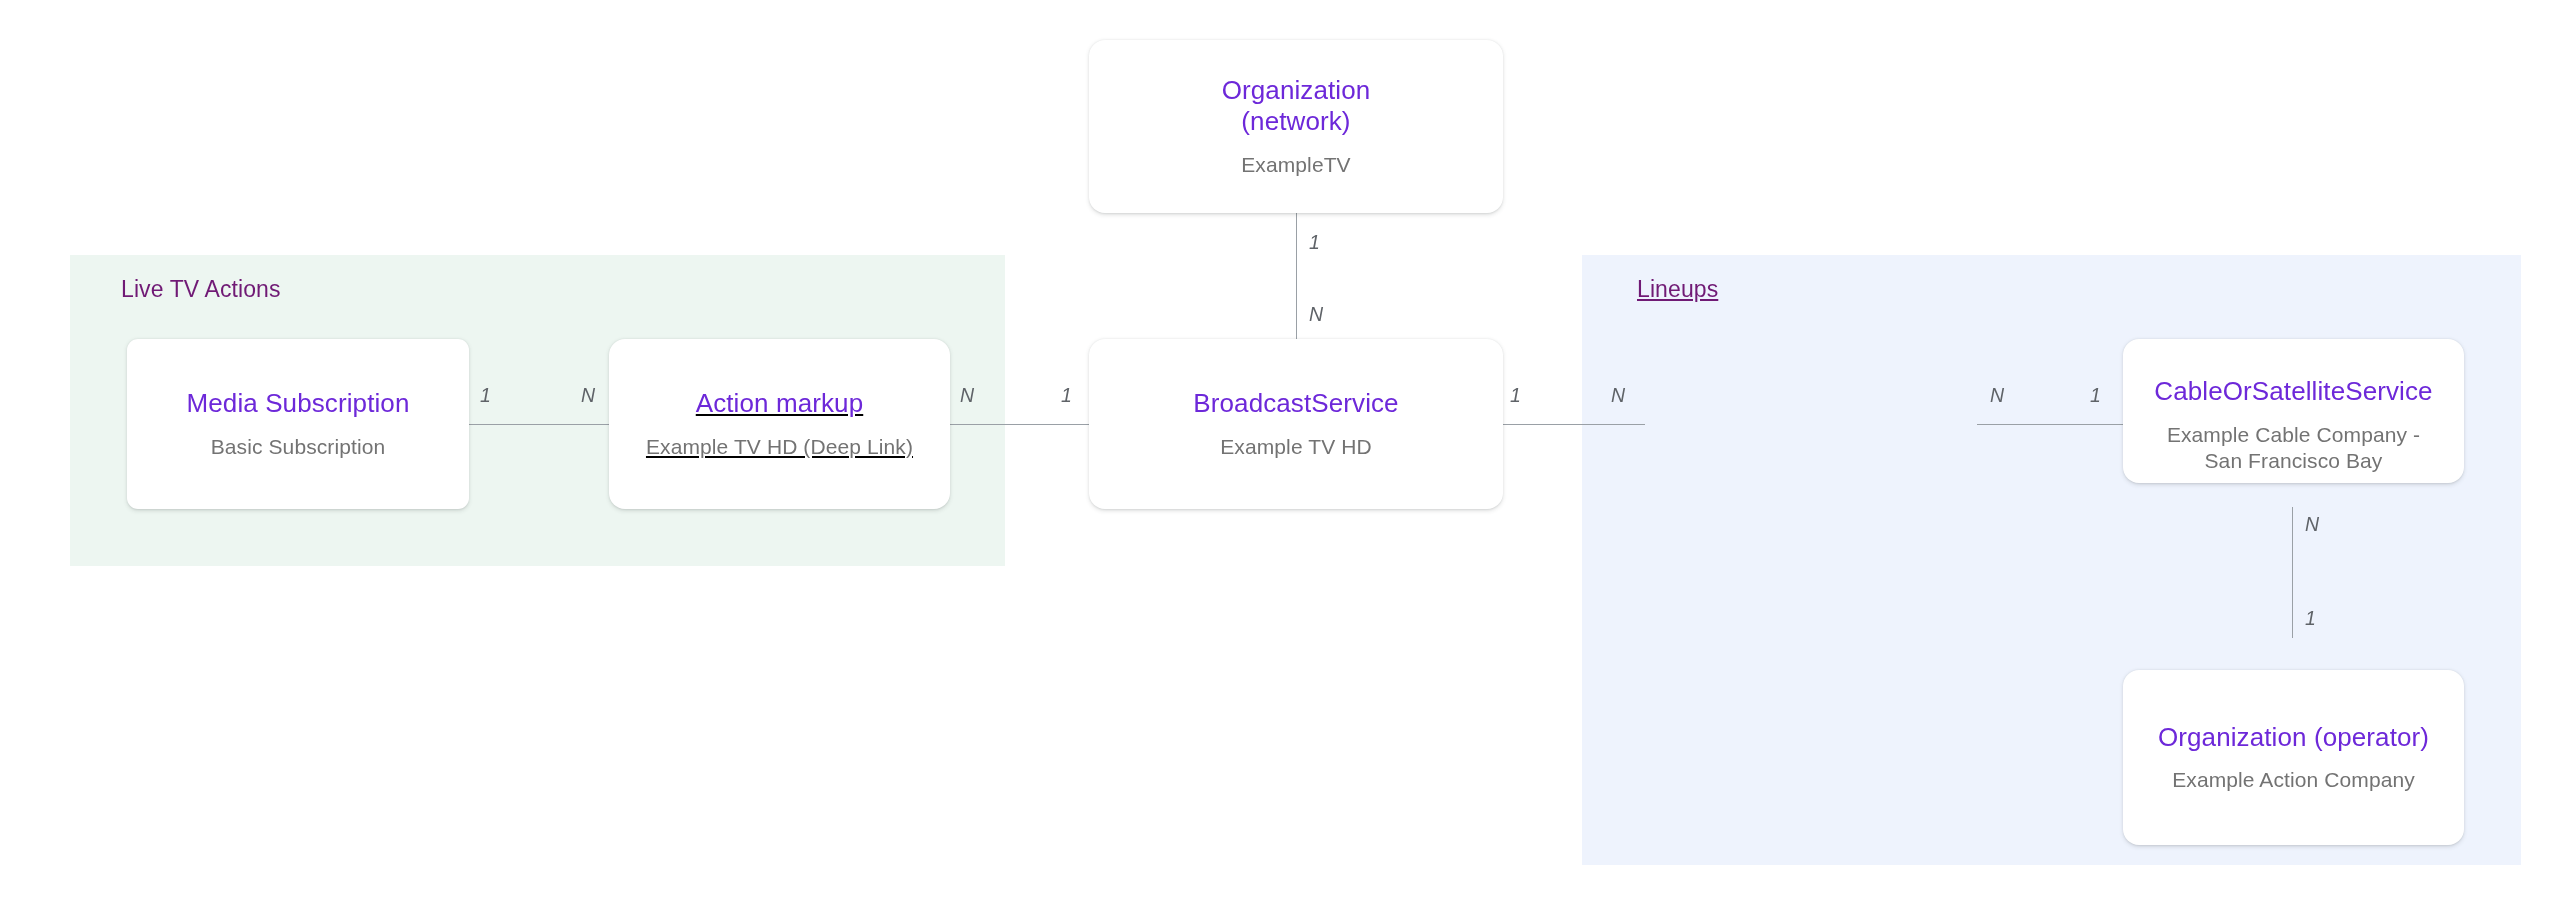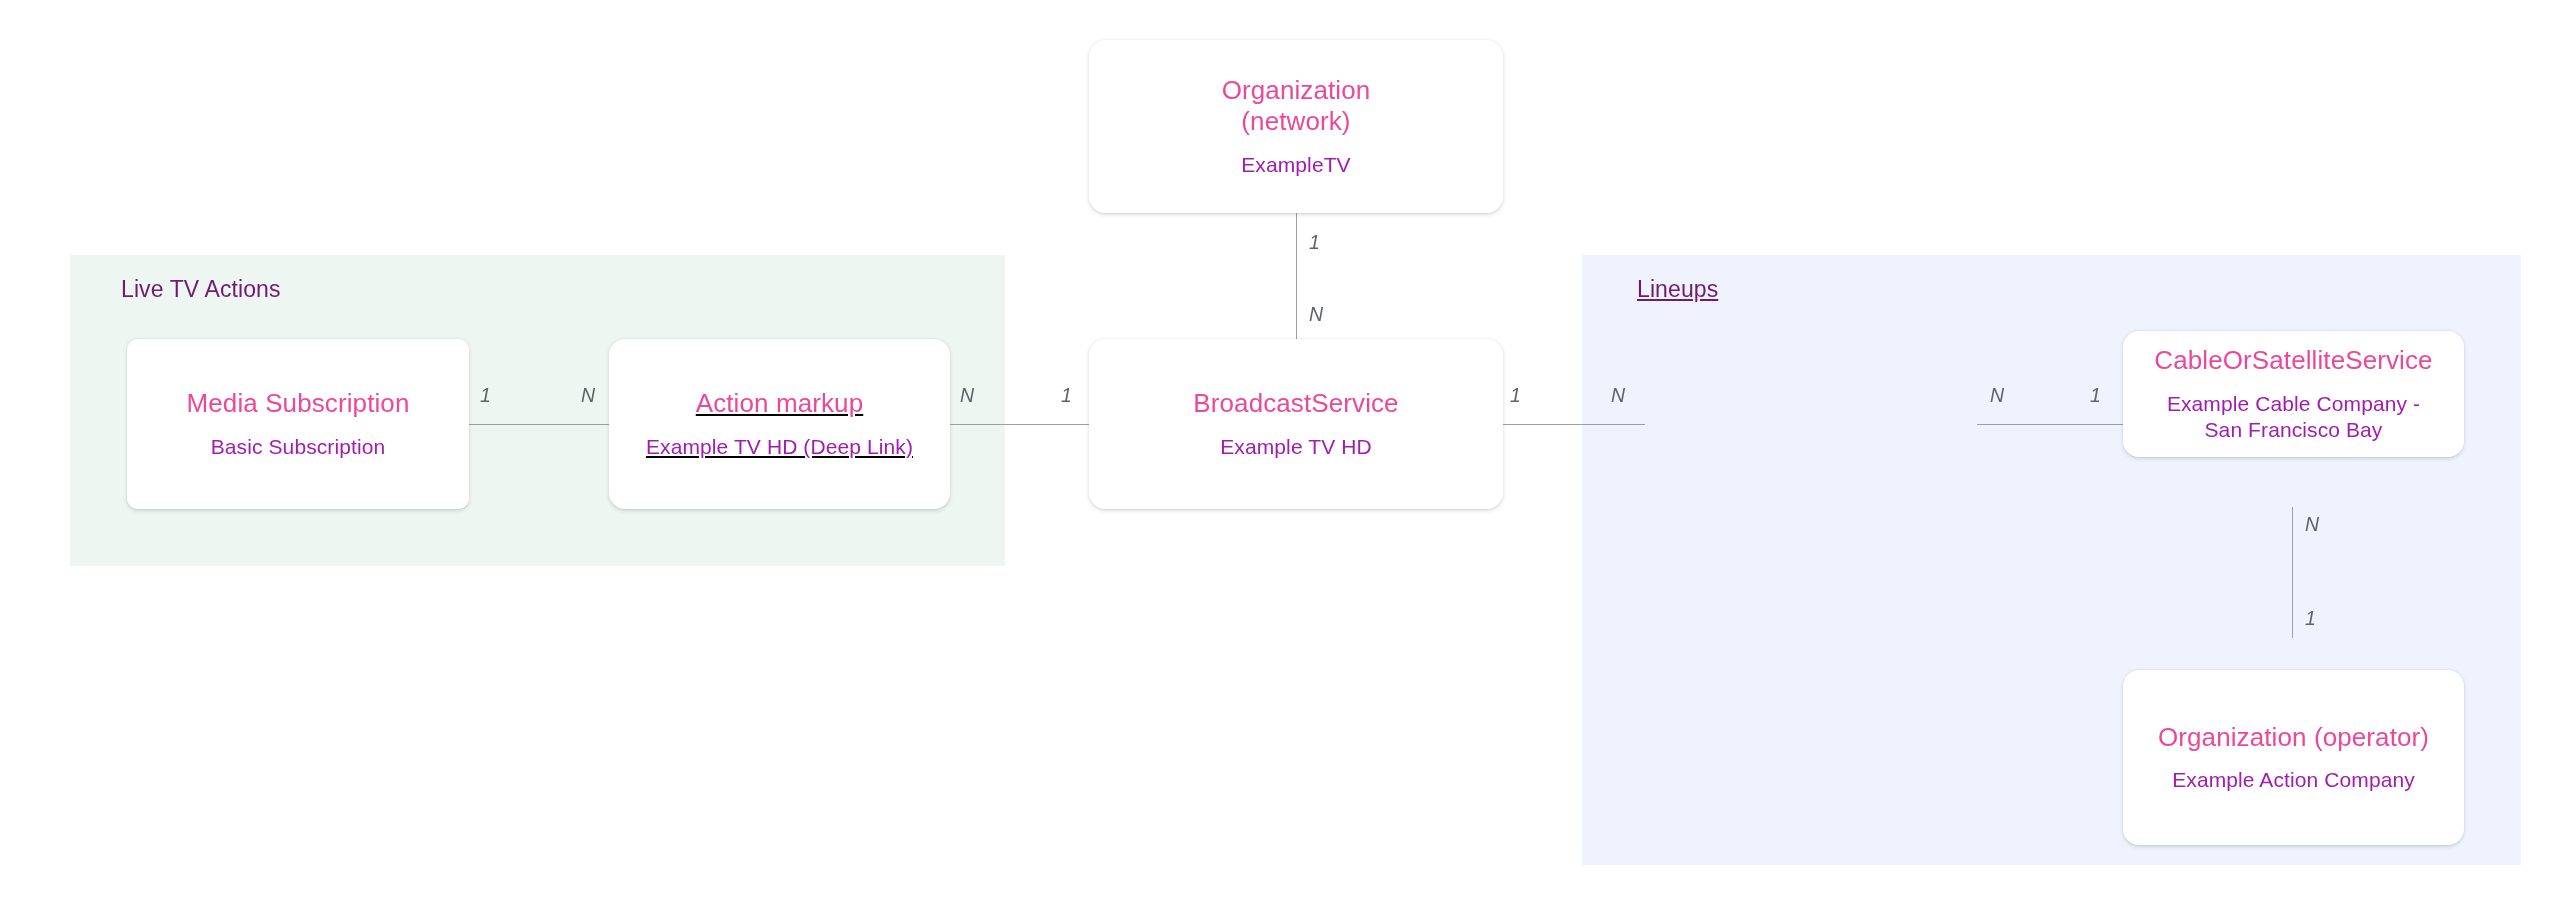--- a/index.html
+++ b/index.html
@@ -44,28 +44,28 @@
     flex-direction: column;
     align-items: center;
     justify-content: center;
     text-align: center;
     padding: 8.8px 14px;
     z-index: 5;
   }
   .node-title {
     font-size: 26px;
     line-height: 1.22;
-    color: #ec4899;
+    color: #6d28d9;
     font-weight: 400;
     letter-spacing: 0.1px;
   }
   .node-subtitle {
     font-size: 21px;
     line-height: 1.24;
-    color: #a21caf;
+    color: #737373;
     font-weight: 400;
     margin-top: 14px;
     letter-spacing: 0.1px;
   }
 
   
   .edge-h {
     position: absolute;
     height: 0;
     border-top: 1.8px solid #9aa0a6;
@@ -141,21 +141,21 @@
     <div class="node-title">Action markup</div>
     <div class="node-subtitle">Example TV HD (Deep Link)</div>
   </div>
 
   <div class="node" style="left:1089px; top:339px; width:414px; height:170px;">
     <div class="node-title">BroadcastService</div>
     <div class="node-subtitle">Example TV HD</div>
   </div>
 
 
-  <div class="node" style="left:2123px; top:331px; width:341px; height:126px;">
+  <div class="node" style="left:2123px; top:339px; width:341px; height:144px;justify-content:flex-end;">
     <div class="node-title">CableOrSatelliteService</div>
     <div class="node-subtitle">
       <span>Example Cable Company -</span><br>
       <span>San Francisco Bay</span>
     </div>
   </div>
 
   <div class="node" style="left:2123px; top:670px; width:341px; height:175px;justify-content:center;">
     <div class="node-title">Organization (operator)</div>
     <div class="node-subtitle">Example Action Company</div>

